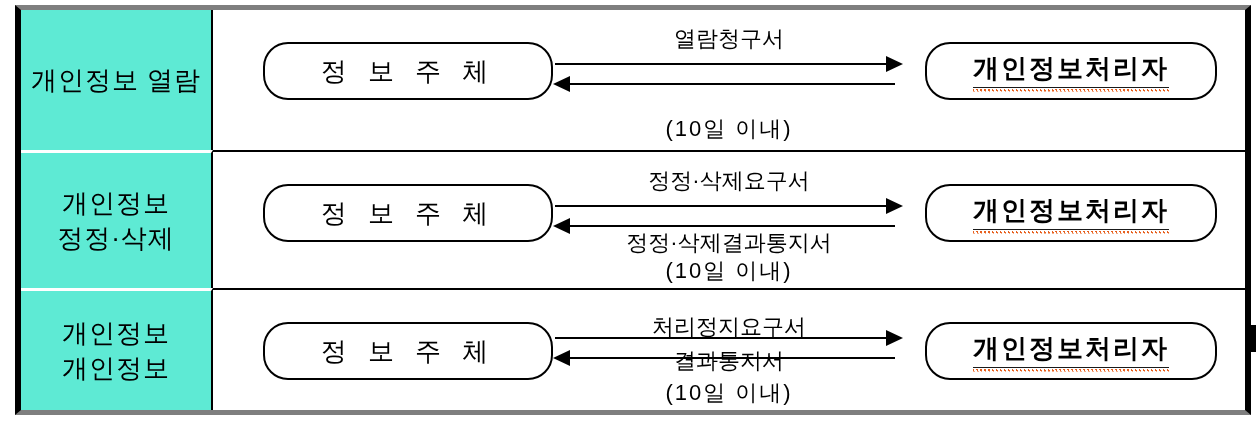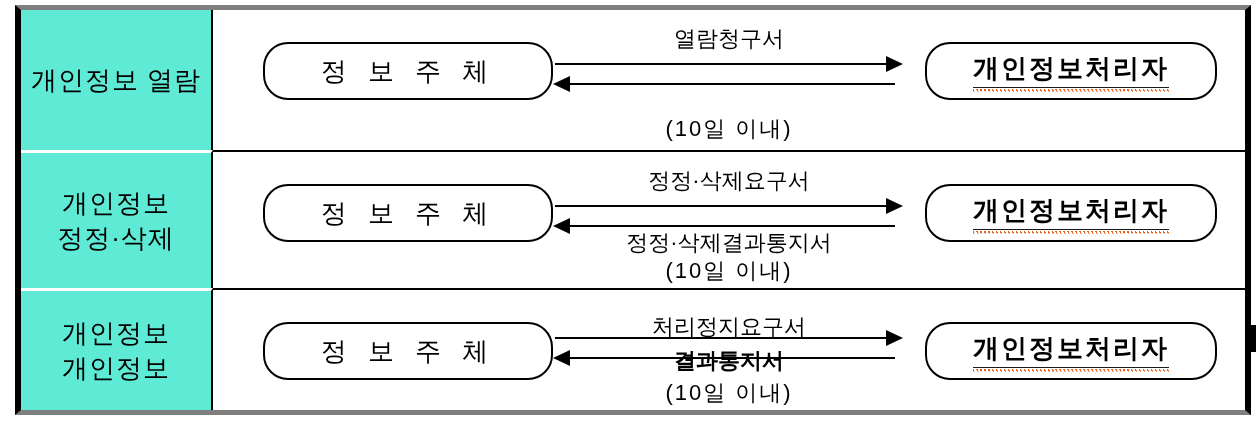--- a/index.html
+++ b/index.html
@@ -119,21 +119,21 @@
     white-space: nowrap;
   }
   .request-label  { top: 14px; }
   .response-label { top: 76px; }
   .deadline-label { top: 104px; letter-spacing: 2px; }
 
   
   .row-3 .arrow-forward { top: 40px; }
   .row-3 .arrow-return  { top: 60px; }
   .row-3 .request-label  { top: 8px; margin-top: 14px; }
-  .row-3 .response-label { top: 56px; font-weight: bold; }
+  .row-3 .response-label { top: 56px; }
   .row-3 .deadline-label { top: 88px; }
 
   
   .right-edge-handle {
     position: absolute;
     left: 1246px;
     top: 325px;
     width: 10px;
     height: 27px;
     background: #000000;

